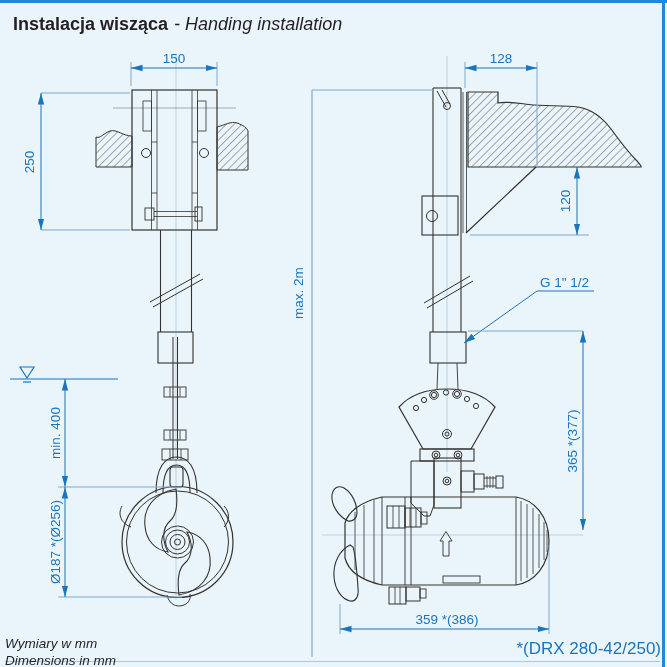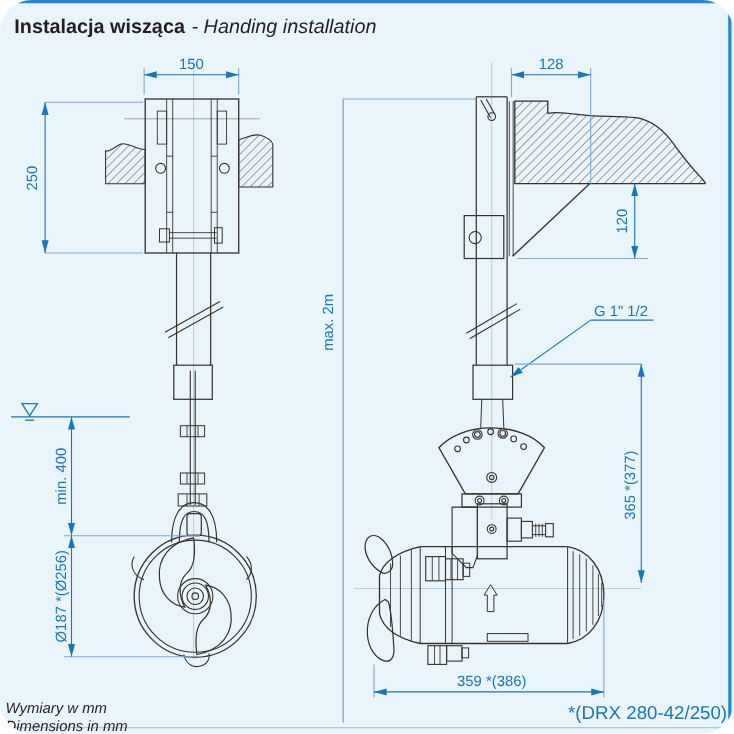--- a/index.html
+++ b/index.html
@@ -2,21 +2,20 @@
 <html><head>
 <meta charset="utf-8">
 <style>
   html,body{margin:0;padding:0;background:#ffffff;}
   .canvas{
     position:relative;
     width:667px;height:667px;
     background:#e9f4fb;
     overflow:hidden;
     font-family:"Liberation Sans", sans-serif;
-    border-radius:29px;
   }
   svg text{font-family:"Liberation Sans", sans-serif;}
   .dimtxt{fill:#1b75bc;font-size:13.5px;}
   .titletxt{fill:#231f20;font-size:18px;}
   .foottxt{fill:#231f20;font-size:13.5px;font-style:italic;}
   .notetxt{fill:#1b75bc;font-size:17px;}
 </style>
 </head>
 <body>
 

